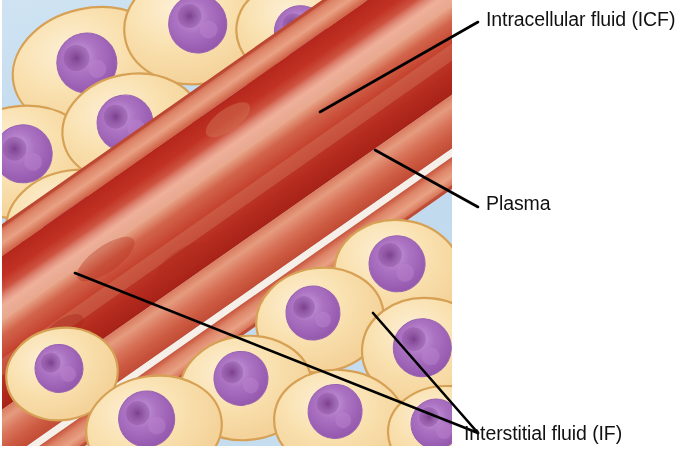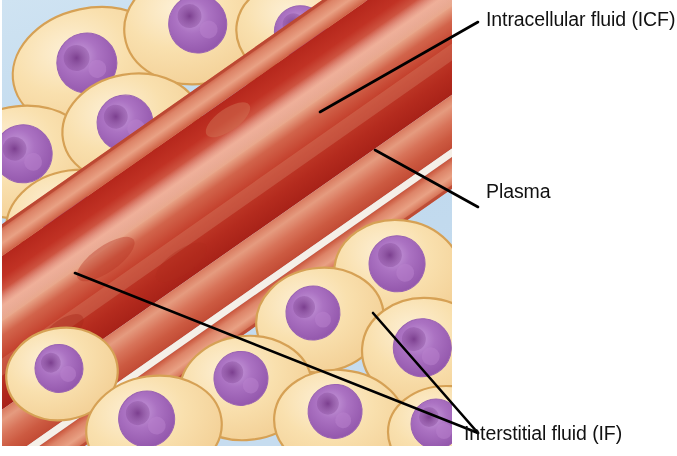--- a/index.html
+++ b/index.html
@@ -36,21 +36,21 @@
   .label {
     position: absolute;
     font-family: "Liberation Sans", sans-serif;
     font-size: 19.5px;
     color: #111111;
     white-space: nowrap;
     letter-spacing: -0.1px;
   }
 
   #label-icf { left: 486px; top: 8px; }
-  #label-plasma { left: 486px; top: 180px; }
+  #label-plasma { left: 486px; top: 192px; }
   #label-if { left: 464px; top: 422px; }
 
   svg.overlay {
     position: absolute;
     left: 0;
     top: 0;
     width: 677px;
     height: 456px;
     pointer-events: none;
   }

